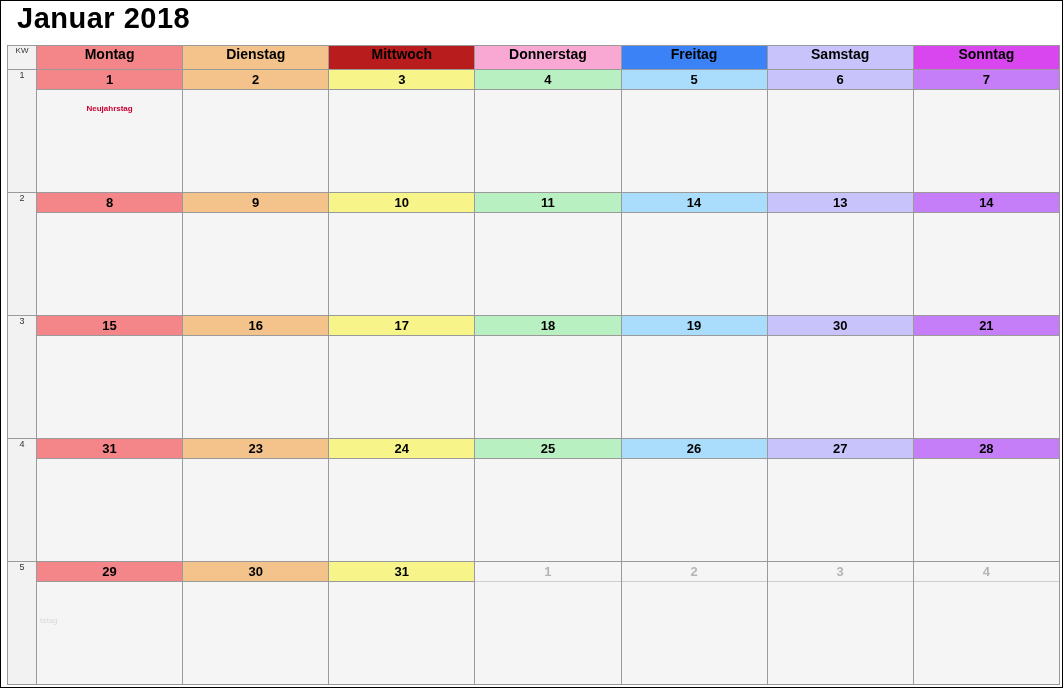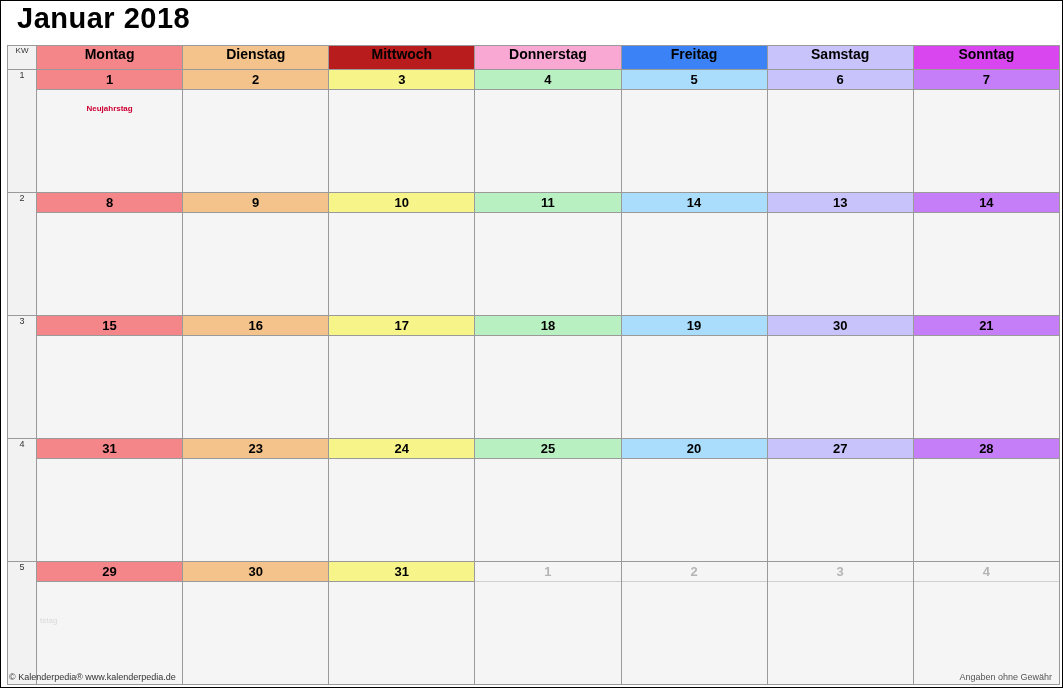--- a/index.html
+++ b/index.html
@@ -330,21 +330,21 @@
         </td>
         <td class="day-cell">
           <span class="daynum d-wed">24</span>
           <div class="day-body"></div>
         </td>
         <td class="day-cell">
           <span class="daynum d-thu">25</span>
           <div class="day-body"></div>
         </td>
         <td class="day-cell">
-          <span class="daynum d-fri">20</span>
+          <span class="daynum d-fri">26</span>
           <div class="day-body"></div>
         </td>
         <td class="day-cell">
           <span class="daynum d-sat">27</span>
           <div class="day-body"></div>
         </td>
         <td class="day-cell">
           <span class="daynum d-sun">28</span>
           <div class="day-body"></div>
         </td>
@@ -380,18 +380,14 @@
         </td>
         <td class="day-cell other">
           <span class="daynum">4</span>
           <div class="day-body"></div>
         </td>
       </tr>
 
     </tbody>
   </table>
 
-  <div class="footer">
-    <div class="footer-left">© Kalenderpedia®   www.kalenderpedia.de</div>
-    <div class="footer-right">Angaben ohne Gewähr</div>
-  </div>
 
 </div>
 
 </body></html>

